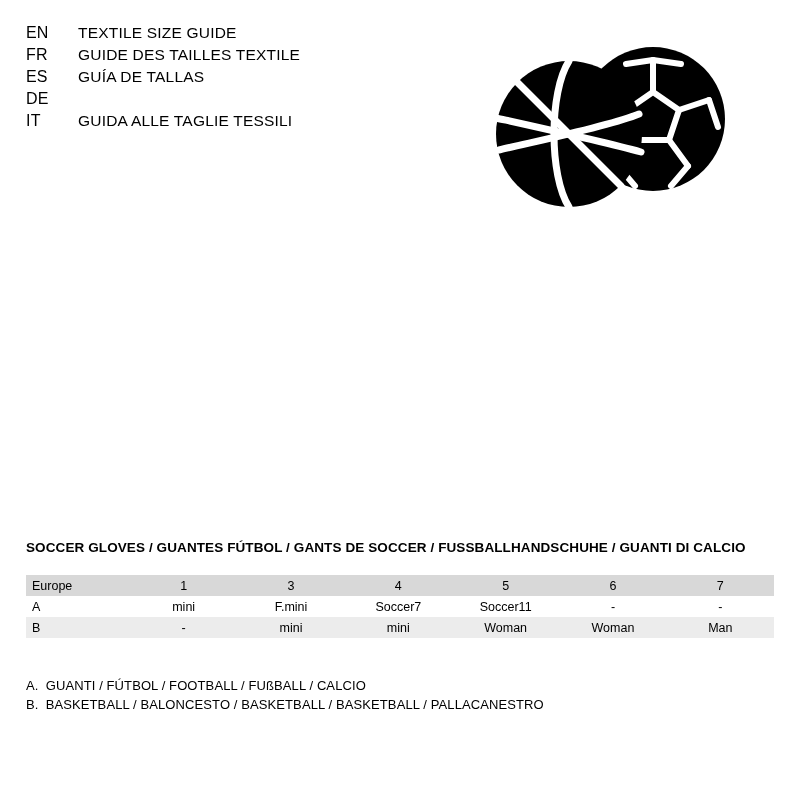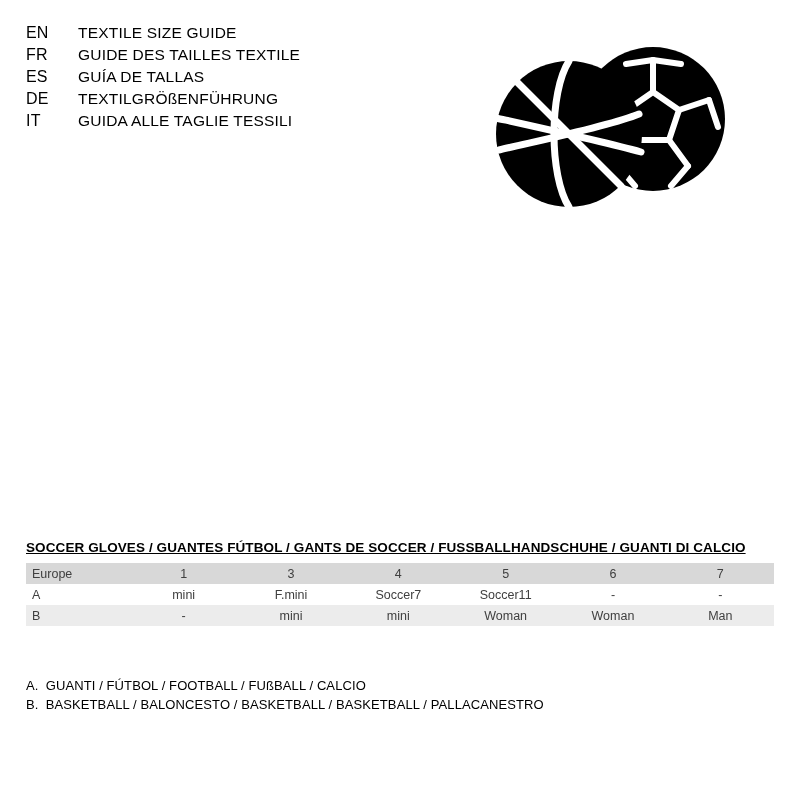--- a/index.html
+++ b/index.html
@@ -57,38 +57,37 @@
   .table-section {
     position: absolute;
     left: 26px;
     top: 540px;
     width: 748px;
   }
   .table-caption {
     font-size: 13.5px;
     font-weight: 700;
     letter-spacing: 0.1px;
-    margin-bottom: 8px;
+    margin-bottom: 20px;
     white-space: nowrap;
-    text-decoration: underline;
   }
   table.size-table {
     width: 748px;
     border-collapse: collapse;
     table-layout: fixed;
   }
   table.size-table th,
   table.size-table td {
     font-size: 12.5px;
     font-weight: 400;
     height: 21px;
     padding: 0;
     text-align: center;
     vertical-align: middle;
-    color: #404040;
+    color: #000000;
   }
   table.size-table th.first-col,
   table.size-table td.first-col {
     text-align: left;
     padding-left: 6px;
     width: 98px;
   }
   tr.head-row th {
     background: #d8d8d8;
   }
@@ -127,21 +126,20 @@
   <div class="lang-row">
     <span class="lang-code">FR</span>
     <span class="lang-title upper">GUIDE DES TAILLES TEXTILE</span>
   </div>
   <div class="lang-row">
     <span class="lang-code">ES</span>
     <span class="lang-title upper">GUÍA DE TALLAS</span>
   </div>
   <div class="lang-row">
     <span class="lang-code">DE</span>
-    <span class="lang-title">TEXTILGRÖßENFÜHRUNG</span>
   </div>
   <div class="lang-row">
     <span class="lang-code">IT</span>
     <span class="lang-title upper">GUIDA ALLE TAGLIE TESSILI</span>
   </div>
 </div>
 
 <div class="logo">
   <svg width="240" height="200" viewBox="0 0 240 200" xmlns="http://www.w3.org/2000/svg">
 

